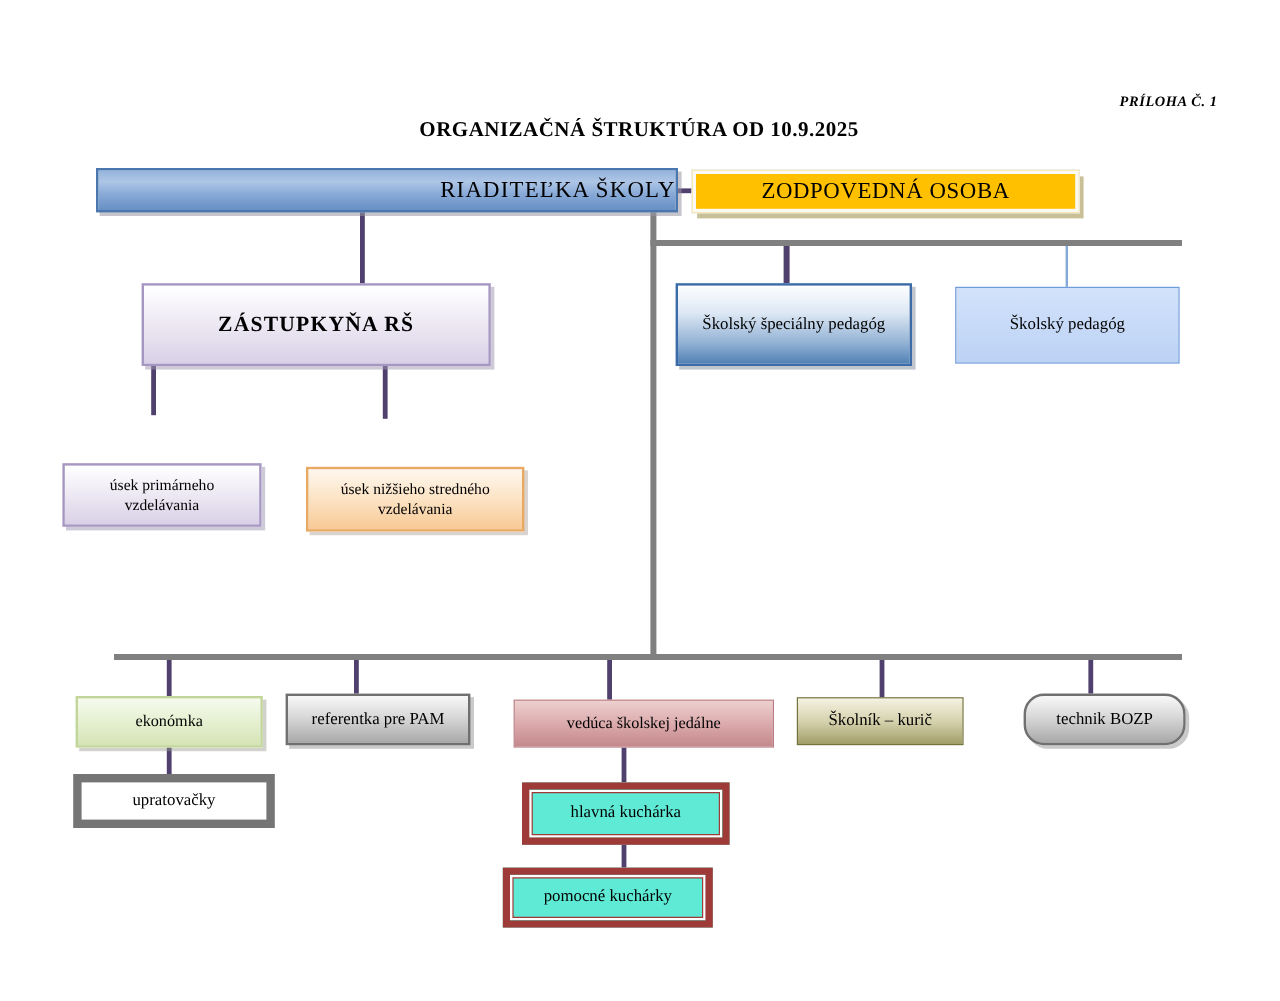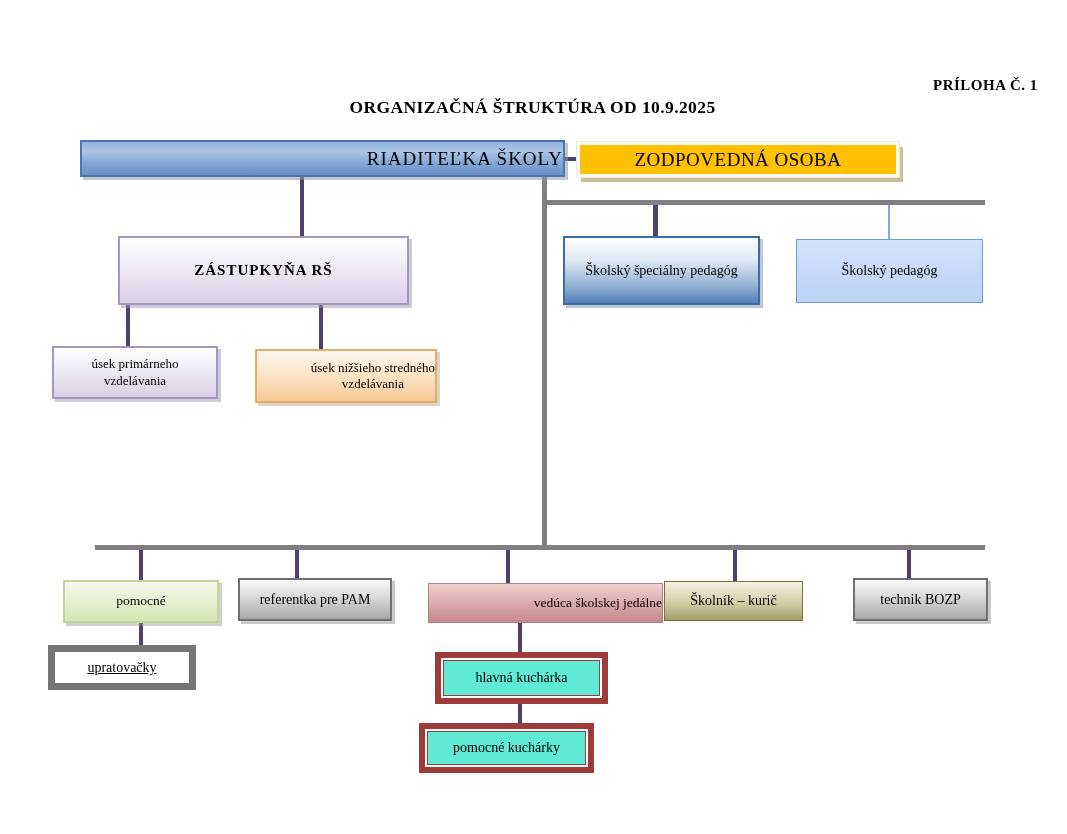--- a/index.html
+++ b/index.html
@@ -11,21 +11,21 @@
     color:#000;
     overflow:hidden;
   }
   .abs{position:absolute;box-sizing:border-box;}
   .node{
     display:flex;align-items:center;justify-content:center;
     text-align:center;line-height:1.25;
   }
   
   .priloha{
-    font-size:15px;font-weight:bold;
+    font-size:12px;font-weight:bold;font-style:italic;
     letter-spacing:.5px;white-space:nowrap;
   }
   .title{
     font-size:17.5px;font-weight:bold;text-align:center;
     letter-spacing:.4px;white-space:nowrap;
   }
   
   .line-gray{background:#808080;}
   .line-purple{background:#50406e;}
   .line-blue{background:#84a8d8;}
@@ -44,21 +44,20 @@
   }
   .n-lavender{
     background:linear-gradient(180deg,#ffffff 0%,#f0ecf5 42%,#d9d0e6 100%);
     border:2px solid #a696c2;
     box-shadow:3px 3px 0 rgba(160,150,175,.5);
   }
   .n-peach{
     background:linear-gradient(180deg,#fef7ee 0%,#fce3c4 50%,#f8c995 100%);
     border:2px solid #e8a963;
     box-shadow:3px 3px 0 rgba(170,160,150,.45);
-    justify-content:flex-end;
   }
   .n-specblue{
     background:linear-gradient(180deg,#fdfeff 0%,#dde8f4 35%,#8fafd3 75%,#5181b5 100%);
     border:2px solid #3c6ca8;
     box-shadow:3px 3px 0 rgba(140,150,165,.55);
     font-size:14px;
   }
   .n-lightblue{
     background:linear-gradient(180deg,#d2e2fa 0%,#bcd2f5 100%);
     border:1px solid #6f9bd8;
@@ -92,21 +91,21 @@
     border:7px solid #757575;
     font-size:14px;
   }
   .n-redframe{
     background:#5eead4;
     border:6px solid #9e3a38;
     box-shadow:inset 0 0 0 2px #ffffff, inset 0 0 0 3px #9e3a38;
     font-size:14px;
   }
   .bold{font-weight:bold;}
-  .fs13{font-size:13px;}
+  .fs13{font-size:13px;margin-top:40px;}
 </style>
 </head>
 <body>
 
 <div id="canvas">
 
   <div class="abs priloha" style="left:933px;top:77px;">PRÍLOHA Č. 1</div>
   <div class="abs title" style="left:219px;top:97px;width:627px;">ORGANIZAČNÁ ŠTRUKTÚRA OD 10.9.2025</div>
 
   <div class="abs line-purple" style="left:565px;top:157px;width:48px;height:4px;"></div>
@@ -132,21 +131,21 @@
   <div class="abs line-purple" style="left:518px;top:704px;width:4px;height:19px;"></div>
 
   <div class="abs node n-director" style="left:80px;top:140px;width:485px;height:37px;">
     <span>RIADITEĽKA ŠKOLY</span>
   </div>
 
   <div class="abs node n-gold" style="left:577px;top:142px;width:322px;height:35px;">
     <span>ZODPOVEDNÁ OSOBA</span>
   </div>
 
-  <div class="abs node n-lavender bold" style="left:118px;top:236px;width:291px;height:69px;font-size:15px;letter-spacing:1px;">
+  <div class="abs node n-lavender bold" style="left:118px;top:236px;width:291px;height:69px;font-size:18px;letter-spacing:1px;">
     <span>ZÁSTUPKYŇA RŠ</span>
   </div>
 
   <div class="abs node n-lavender fs13" style="left:52px;top:346px;width:166px;height:53px;">
     <span>
       <span>úsek primárneho</span><br>
       <span>vzdelávania</span>
     </span>
   </div>
 
@@ -159,40 +158,40 @@
 
   <div class="abs node n-specblue" style="left:563px;top:236px;width:197px;height:69px;">
     <span>Školský špeciálny pedagóg</span>
   </div>
 
   <div class="abs node n-lightblue" style="left:796px;top:239px;width:187px;height:64px;">
     <span>Školský pedagóg</span>
   </div>
 
   <div class="abs node n-green" style="left:63px;top:580px;width:156px;height:43px;">
-    <span>pomocné</span>
+    <span>ekonómka</span>
   </div>
 
   <div class="abs node n-gray" style="left:238px;top:578px;width:154px;height:43px;">
     <span>referentka pre PAM</span>
   </div>
 
-  <div class="abs node n-pink" style="left:428px;top:583px;width:235px;height:40px;justify-content:flex-end;">
+  <div class="abs node n-pink" style="left:428px;top:583px;width:217px;height:40px;">
     <span>vedúca školskej jedálne</span>
   </div>
 
   <div class="abs node n-olive" style="left:664px;top:581px;width:139px;height:40px;">
     <span>Školník – kurič</span>
   </div>
 
-  <div class="abs node n-gray" style="left:853px;top:578px;width:135px;height:43px;">
+  <div class="abs node n-gray" style="left:853px;top:578px;width:135px;height:43px;border-radius:17px;">
     <span>technik BOZP</span>
   </div>
 
-  <div class="abs node n-grayframe" style="left:48px;top:645px;width:148px;height:45px;text-decoration:underline;">
+  <div class="abs node n-grayframe" style="left:61px;top:645px;width:168px;height:45px;">
     <span>upratovačky</span>
   </div>
 
   <div class="abs node n-redframe" style="left:435px;top:652px;width:173px;height:52px;">
     <span>hlavná kuchárka</span>
   </div>
 
   <div class="abs node n-redframe" style="left:419px;top:723px;width:175px;height:50px;">
     <span>pomocné kuchárky</span>
   </div>

